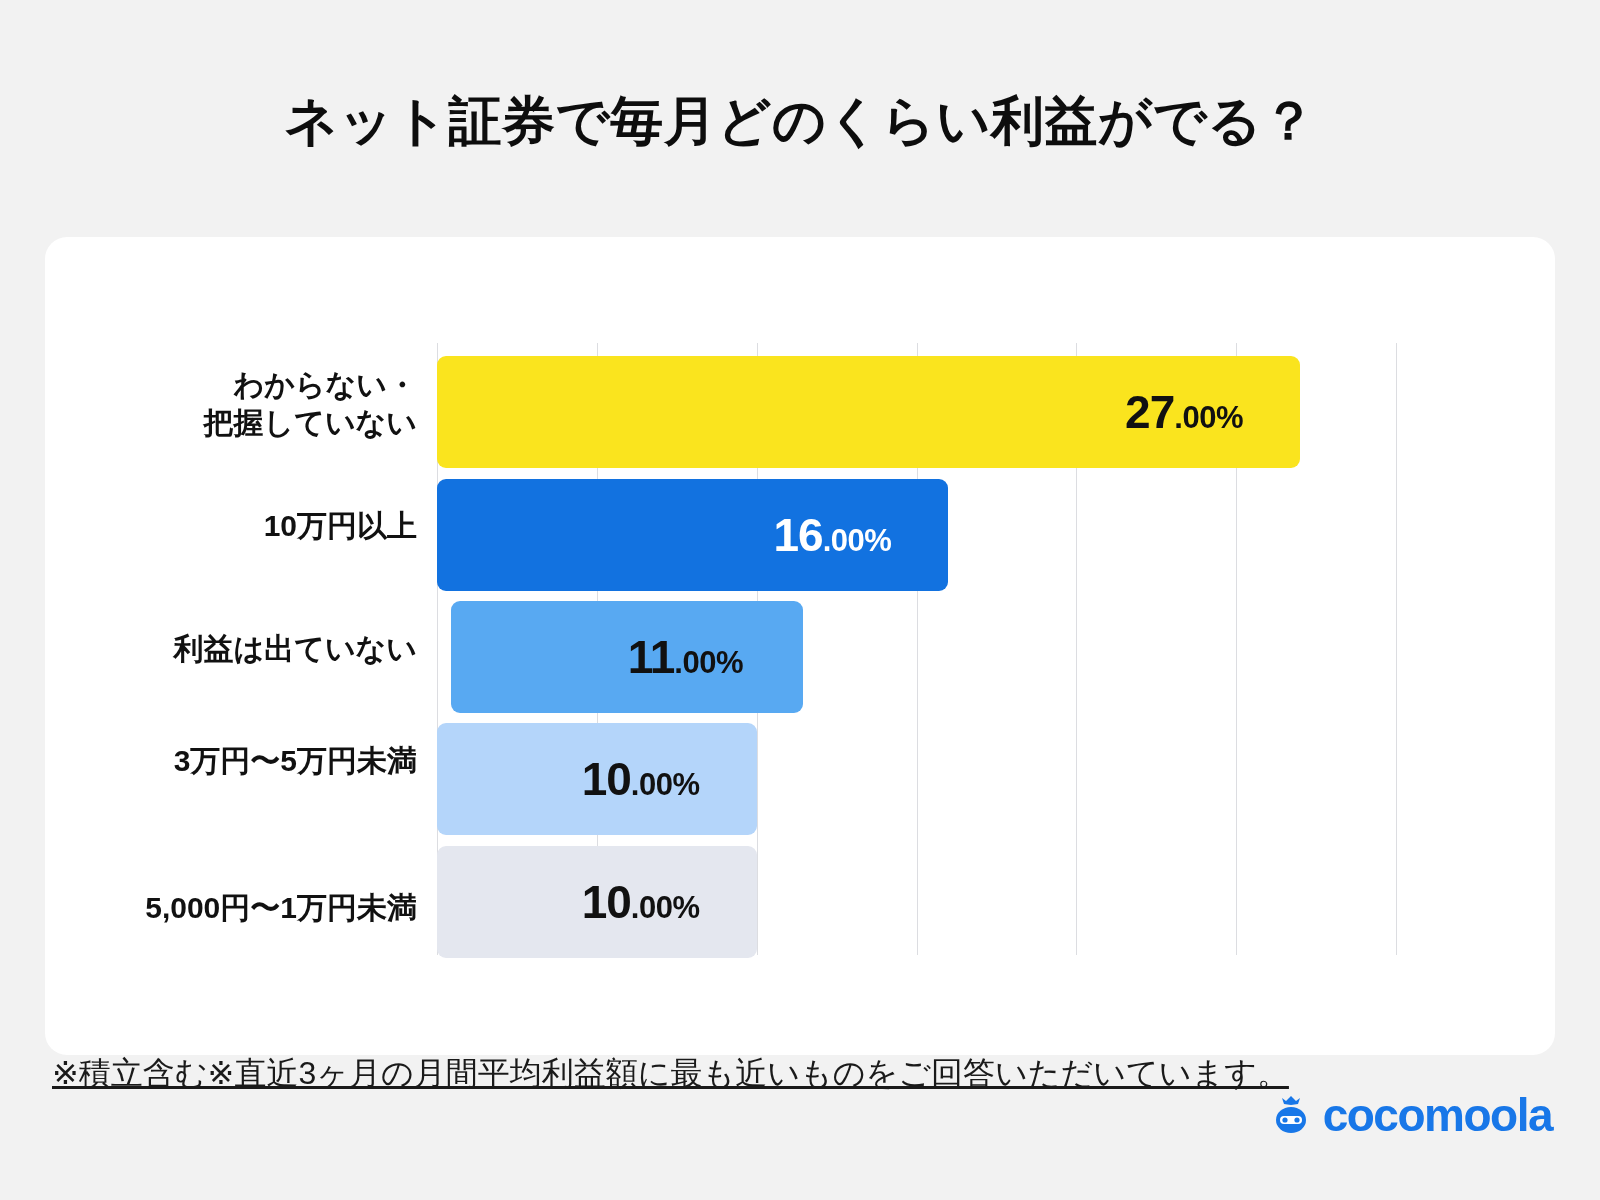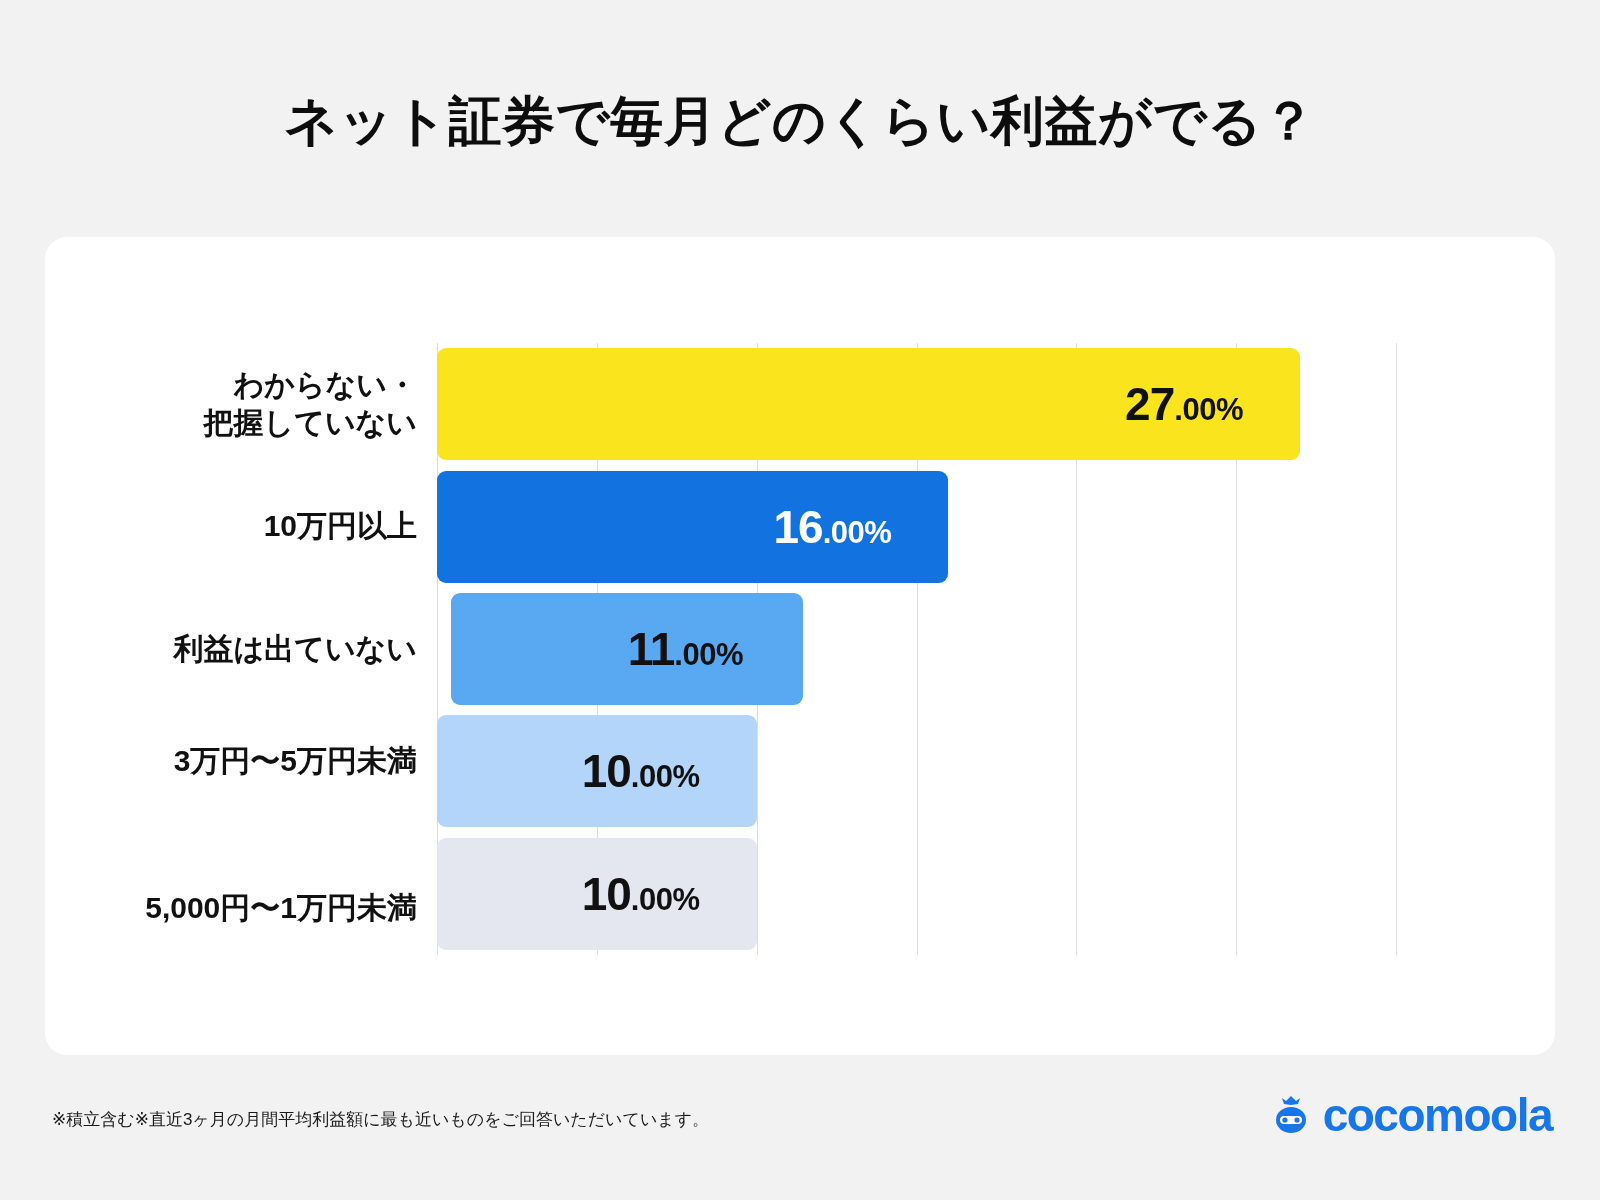--- a/index.html
+++ b/index.html
@@ -47,21 +47,21 @@
   }
   .gridline{
     position:absolute;
     top:0;bottom:0;
     width:1px;
     background:#dcdde1;
   }
 
   .rows{
     position:absolute;
-    left:0;top:0;width:100%;height:100%;
+    left:0;top:8px;width:100%;height:100%;
   }
   .row{
     position:absolute;
     left:0;width:100%;
   }
   .bar{
     position:absolute;
     left:0;top:0;height:100%;
     border-radius:9px;
     box-sizing:border-box;
@@ -94,24 +94,25 @@
     white-space:pre-line;
     display:flex;
     align-items:center;
     justify-content:flex-end;
     left:0;
   }
 
   
   .note{
     position:absolute;
-    left:52px;top:1108px;
-    font-size:17px;
+    left:52px;top:1052px;
+    font-size:32px;
     color:#1a1a1a;
     white-space:nowrap;
+    text-decoration:underline;
   }
   .logo{
     position:absolute;
     right:48px;top:1092px;
     display:flex;
     align-items:flex-start;
     gap:10px;
   }
   .logo-mark{width:44px;height:44px;display:block;}
   .logo-text{

